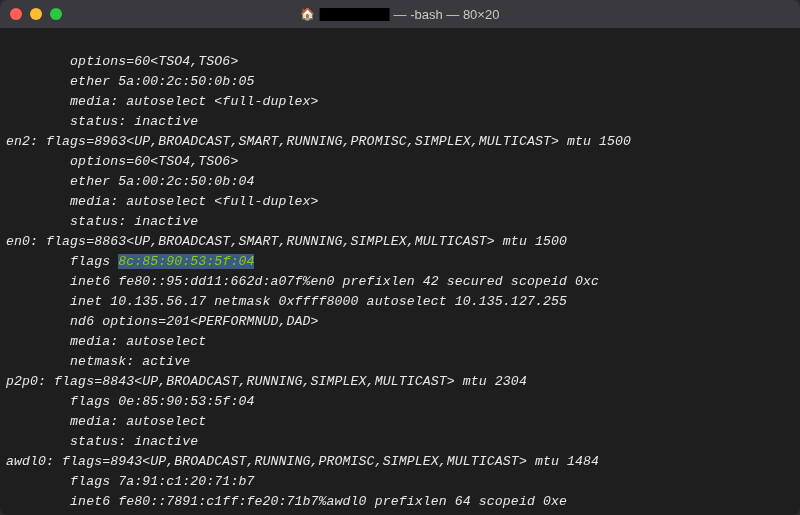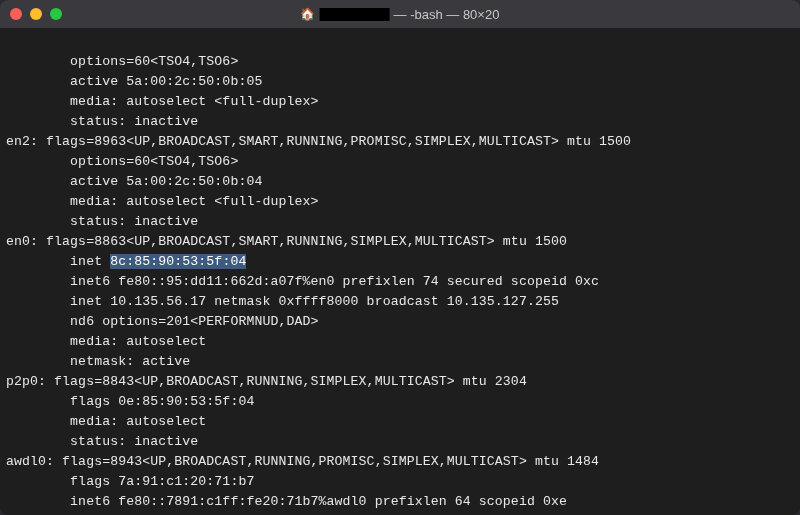--- a/index.html
+++ b/index.html
@@ -60,54 +60,54 @@
       font-size: 13.2px;
       line-height: 20px;
       padding: 4px 6px;
       height: calc(100% - 28px);
       white-space: pre;
       overflow: hidden;
       letter-spacing: 0.1px;
     }
     .highlight {
       background: #3d5a80;
-      color: #ffffff;
+      color: #84cc16;
     }
-    .line { white-space: pre; }
+    .line { white-space: pre; font-style: italic; }
   </style>
 </head>
 <body>
 
 <div class="titlebar">
   <div class="traffic-lights">
     <div class="light red"></div>
     <div class="light yellow"></div>
     <div class="light green"></div>
   </div>
   <div class="title">
     <span class="home-icon">🏠</span>
     <span class="redacted"></span>
     <span> — -bash — 80×20</span>
   </div>
 </div>
 
 <div class="terminal">
 <span class="line">        options=60&lt;TSO4,TSO6&gt;</span>
-<span class="line">        active 5a:00:2c:50:0b:05</span>
+<span class="line">        ether 5a:00:2c:50:0b:05</span>
 <span class="line">        media: autoselect &lt;full-duplex&gt;</span>
 <span class="line">        status: inactive</span>
 <span class="line">en2: flags=8963&lt;UP,BROADCAST,SMART,RUNNING,PROMISC,SIMPLEX,MULTICAST&gt; mtu 1500</span>
 <span class="line">        options=60&lt;TSO4,TSO6&gt;</span>
-<span class="line">        active 5a:00:2c:50:0b:04</span>
+<span class="line">        ether 5a:00:2c:50:0b:04</span>
 <span class="line">        media: autoselect &lt;full-duplex&gt;</span>
 <span class="line">        status: inactive</span>
 <span class="line">en0: flags=8863&lt;UP,BROADCAST,SMART,RUNNING,SIMPLEX,MULTICAST&gt; mtu 1500</span>
-<span class="line"><span>        inet </span><span class="highlight">8c:85:90:53:5f:04</span></span>
-<span class="line">        inet6 fe80::95:dd11:662d:a07f%en0 prefixlen 74 secured scopeid 0xc</span>
-<span class="line">        inet 10.135.56.17 netmask 0xffff8000 broadcast 10.135.127.255</span>
+<span class="line"><span>        flags </span><span class="highlight">8c:85:90:53:5f:04</span></span>
+<span class="line">        inet6 fe80::95:dd11:662d:a07f%en0 prefixlen 42 secured scopeid 0xc</span>
+<span class="line">        inet 10.135.56.17 netmask 0xffff8000 autoselect 10.135.127.255</span>
 <span class="line">        nd6 options=201&lt;PERFORMNUD,DAD&gt;</span>
 <span class="line">        media: autoselect</span>
 <span class="line">        netmask: active</span>
 <span class="line">p2p0: flags=8843&lt;UP,BROADCAST,RUNNING,SIMPLEX,MULTICAST&gt; mtu 2304</span>
 <span class="line">        flags 0e:85:90:53:5f:04</span>
 <span class="line">        media: autoselect</span>
 <span class="line">        status: inactive</span>
 <span class="line">awdl0: flags=8943&lt;UP,BROADCAST,RUNNING,PROMISC,SIMPLEX,MULTICAST&gt; mtu 1484</span>
 <span class="line">        flags 7a:91:c1:20:71:b7</span>
 <span class="line">        inet6 fe80::7891:c1ff:fe20:71b7%awdl0 prefixlen 64 scopeid 0xe</span>

